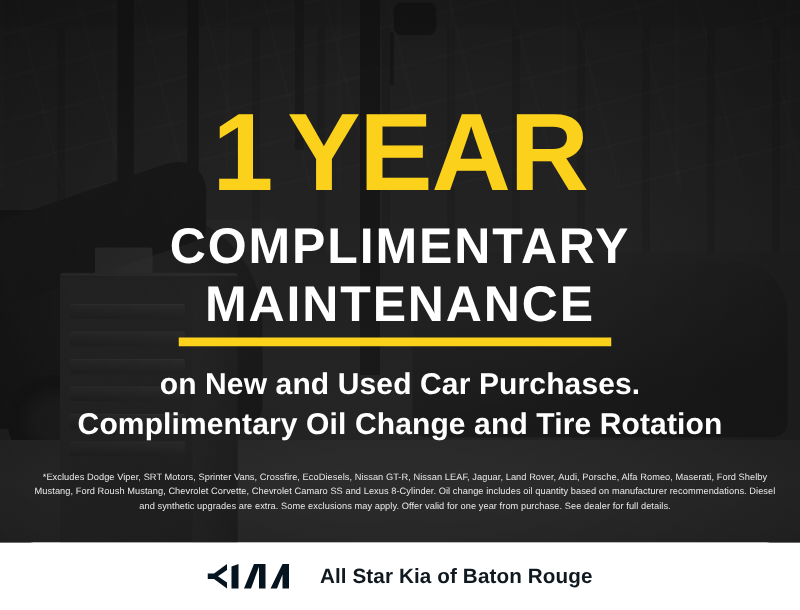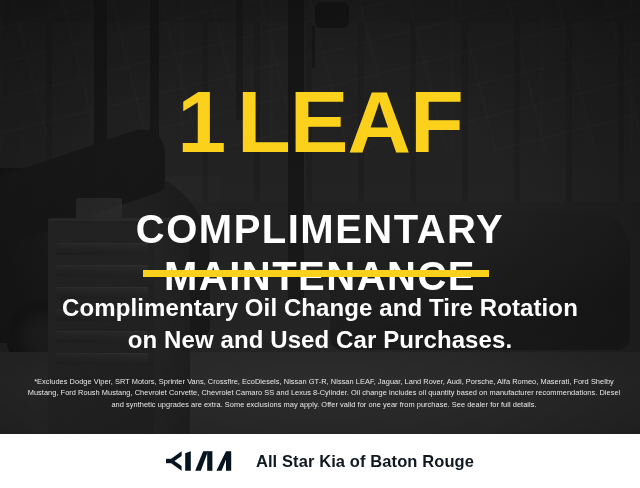--- a/index.html
+++ b/index.html
@@ -195,21 +195,20 @@
   .headline-year .num { margin-right: 12px; }
 
   .headline-sub1,
   .headline-sub2 {
     position: absolute;
     left: 0; right: 0;
     color: #ffffff;
     font-weight: bold;
     line-height: 1;
     white-space: nowrap;
-    margin-top: 32px;
   }
   .headline-sub1 {
     top: 177px;
     font-size: 40px;
     letter-spacing: 1.5px;
   }
   .headline-sub2 {
     top: 224px;
     font-size: 40px;
     letter-spacing: 1.5px;
@@ -305,32 +304,32 @@
       <div class="drawer" style="top:132px"></div>
     </div>
 
     <div class="photo-layer grade"></div>
     <div class="photo-layer vignette"></div>
   </div>
 
   <div class="content">
 
     <div class="headline-year">
-      <span class="num">1</span><span>LEAF</span>
+      <span class="num">1</span><span>YEAR</span>
     </div>
 
     <div class="headline-sub1">COMPLIMENTARY</div>
 
     <div class="headline-sub2">MAINTENANCE</div>
 
     <div class="rule"></div>
 
     <div class="offer">
+      <div>on New and Used Car Purchases.</div>
       <div>Complimentary Oil Change and Tire Rotation</div>
-      <div>on New and Used Car Purchases.</div>
     </div>
 
     <div class="disclaimer">*Excludes Dodge Viper, SRT Motors, Sprinter Vans, Crossfire, EcoDiesels, Nissan GT-R, Nissan LEAF, Jaguar, Land Rover, Audi, Porsche, Alfa Romeo, Maserati, Ford Shelby Mustang, Ford Roush Mustang, Chevrolet Corvette, Chevrolet Camaro SS and Lexus 8-Cylinder. Oil change includes oil quantity based on manufacturer recommendations. Diesel and synthetic upgrades are extra. Some exclusions may apply. Offer valid for one year from purchase. See dealer for full details.</div>
   </div>
 
   <div class="footer">
     <svg class="kia-logo" width="72" height="22" viewBox="0 0 360 110" aria-hidden="true">
       <g fill="#05141F">
 
         <polygon points="0,44 26,44 26,66 0,66"></polygon>

